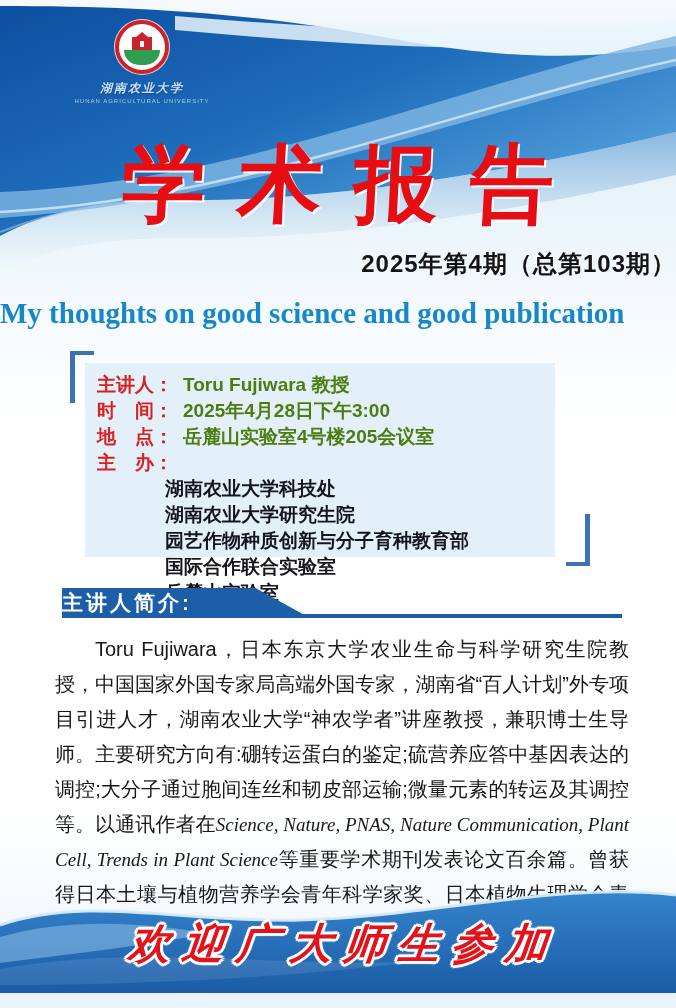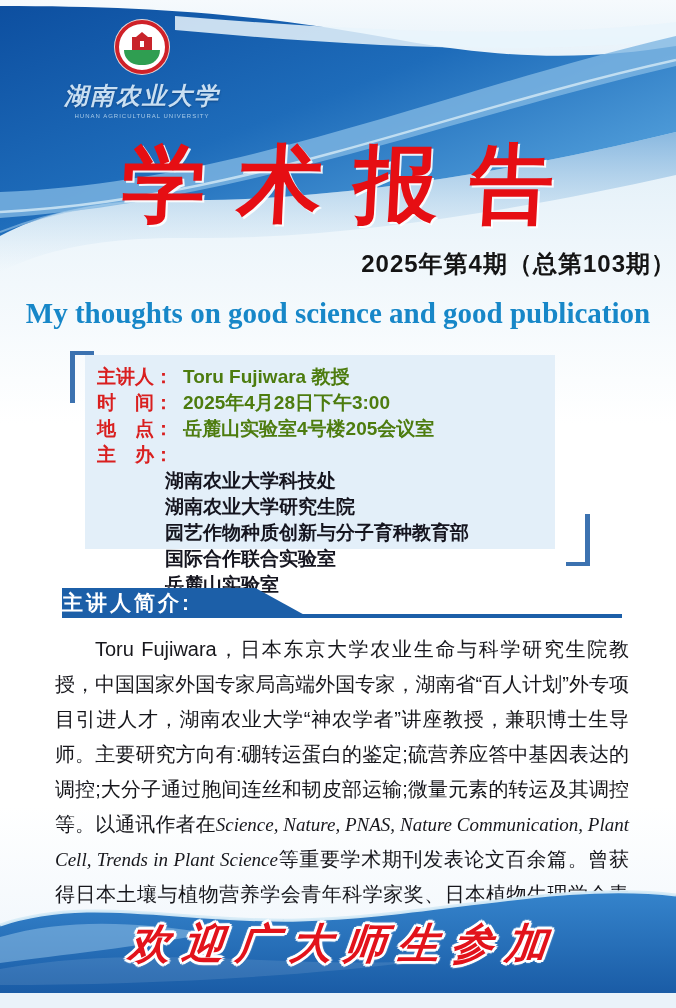--- a/index.html
+++ b/index.html
@@ -19,35 +19,35 @@
           background:#ffffff; border:4px solid #cf2128; box-shadow:0 0 0 1px #e8d8d8; }
   .seal .green-arc { position:absolute; left:50%; bottom:5px; transform:translateX(-50%);
           width:36px; height:15px; background:#2f9e51; border-radius:0 0 18px 18px; }
   .seal .building { position:absolute; left:50%; top:13px; transform:translateX(-50%);
           width:20px; height:13px; background:#c8242a; }
   .seal .building:before { content:""; position:absolute; left:50%; top:-5px; transform:translateX(-50%);
           border-left:6px solid transparent; border-right:6px solid transparent; border-bottom:5px solid #c8242a; }
   .seal .building:after { content:""; position:absolute; left:50%; top:4px; transform:translateX(-50%);
           width:4px; height:6px; background:#ffffff; }
   .uni-zh { margin-top:6px; font-family:Liberation Mono, monospace; font-style:italic; font-weight:bold;
-          font-size:24px; letter-spacing:2px; color:#c9dff2; text-shadow:0 1px 2px rgba(10,50,100,.6); white-space:nowrap; }
+          font-size:12px; letter-spacing:2px; color:#c9dff2; text-shadow:0 1px 2px rgba(10,50,100,.6); white-space:nowrap; }
   .uni-en { margin-top:1px; font-size:6px; letter-spacing:1px; color:#a9cbe8; white-space:nowrap; }
 
   
   .main-title { position:absolute; top:138px; left:0; width:100%; text-align:center;
           font-family:"DejaVu Serif", serif; font-weight:bold; color:#e60e13;
           font-size:84px; line-height:1.1; letter-spacing:0.38em; text-indent:0.38em;
           transform:skewX(-3deg); text-shadow:2px 2px 0 rgba(255,255,255,.9); }
   .issue-line { position:absolute; top:248px; left:0; width:100%; text-align:right;
           font-weight:bold; font-size:24px; color:#141414; letter-spacing:1px; }
-  .en-title { position:absolute; top:297px; left:0; width:100%; text-align:center;
+  .en-title { position:absolute; top:297px; left:0; width:100%; text-align:left;
           font-family:"Liberation Serif", serif; font-weight:bold; font-size:29px; color:#1787c8; }
 
   
-  .info-box { position:absolute; left:85px; top:355px; width:470px; height:194px;
+  .info-box { position:absolute; left:85px; top:363px; width:470px; height:194px;
           background:#e3eff9; padding:9px 10px 0 12px; }
   .info-row { display:flex; font-size:19px; line-height:26px; font-weight:bold; }
   .info-label { color:#d91f1f; width:86px; flex:0 0 86px; white-space:nowrap; }
   .info-value { color:#4d7c0f; white-space:nowrap; }
   .host-extra { margin-left:68px; font-size:19px; line-height:26px; font-weight:bold; color:#15151f; white-space:nowrap; }
   .tl-bracket { position:absolute; left:70px; top:351px; width:24px; height:52px;
           border-left:5px solid #3c72b0; border-top:4px solid #3c72b0; }
   .br-bracket { position:absolute; left:566px; top:514px; width:24px; height:52px;
           border-right:5px solid #3c72b0; border-bottom:4px solid #3c72b0; }
 

